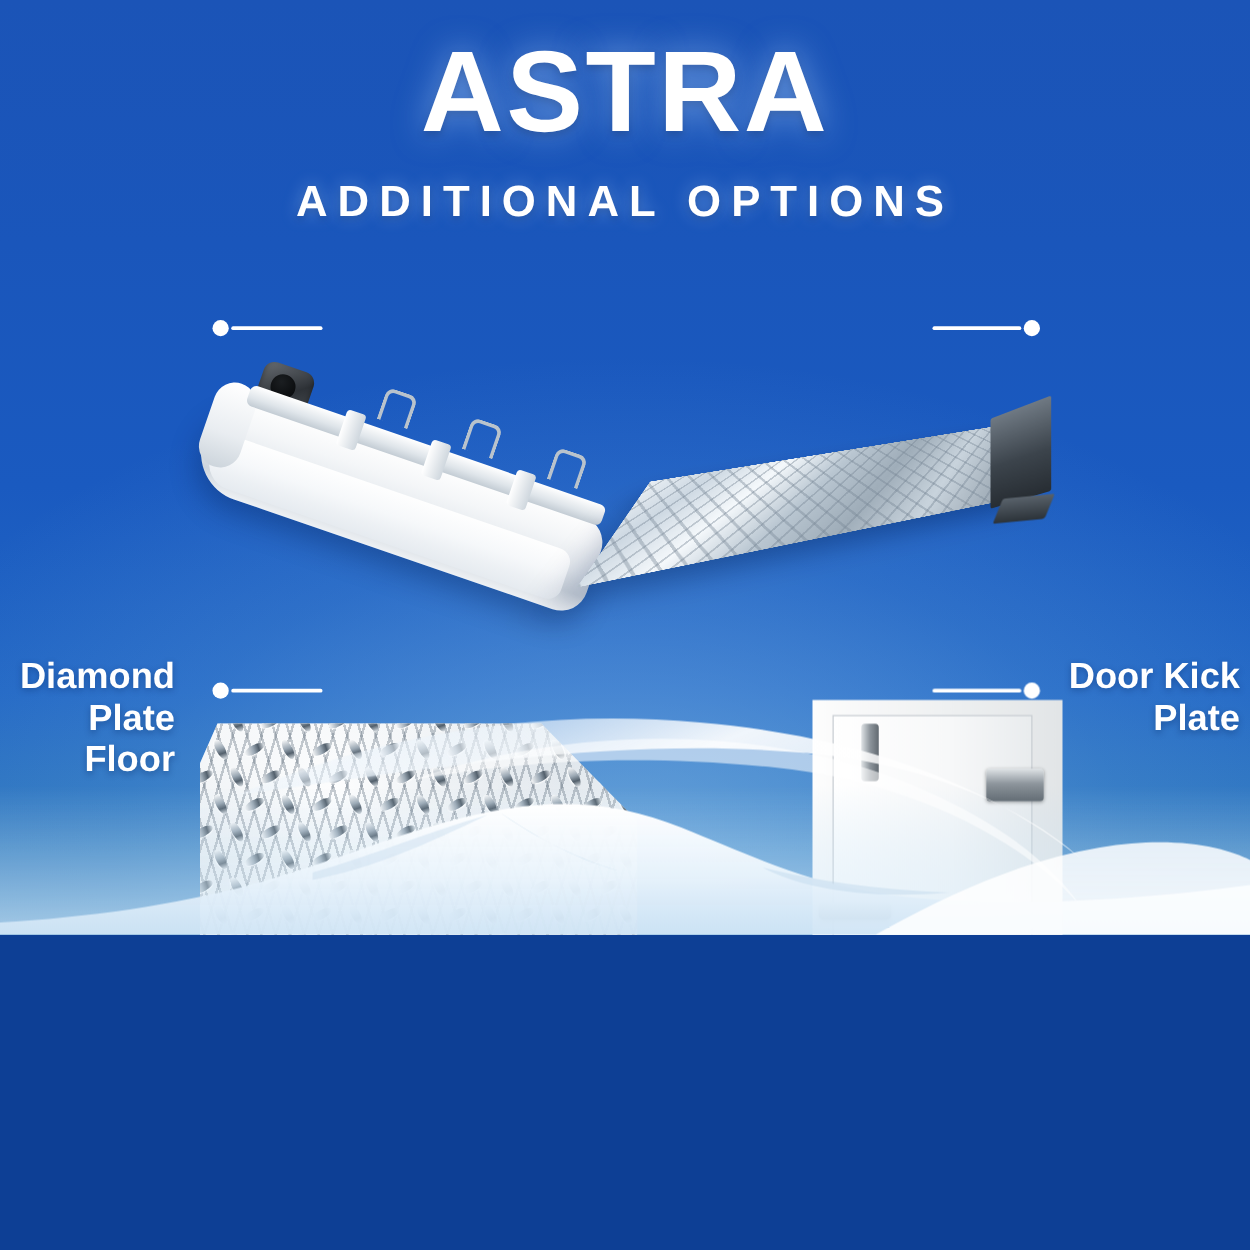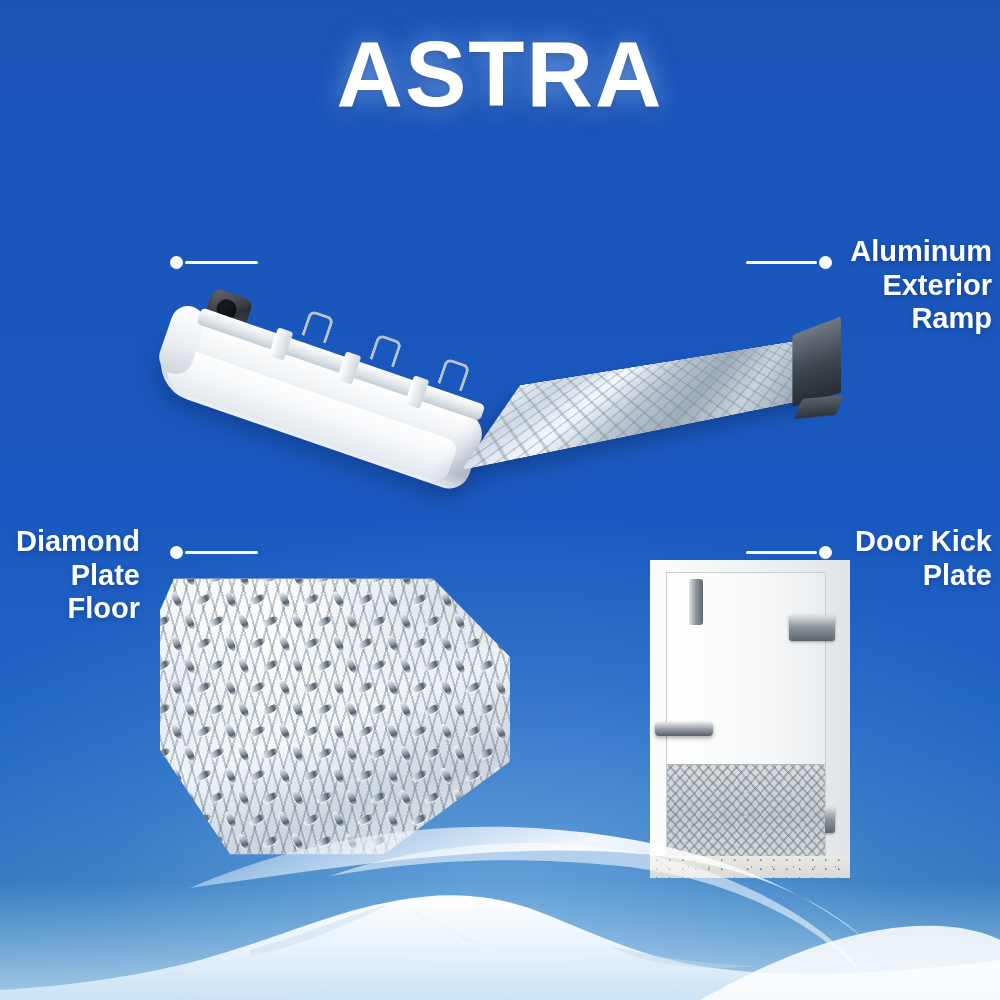--- a/index.html
+++ b/index.html
@@ -3,21 +3,21 @@
 <meta charset="utf-8">
 <style>
   html, body {
     margin: 0;
     padding: 0;
     background: #0d3f95;
   }
   #poster {
     position: relative;
     width: 1000px;
-    height: 1000px;
+    height: 748px;
     overflow: hidden;
     font-family: "Liberation Sans", sans-serif;
     background:
       radial-gradient(ellipse 900px 560px at 50% 92%, rgba(150,200,240,0.55) 0%, rgba(120,180,230,0.18) 45%, rgba(26,91,190,0) 72%),
       linear-gradient(to bottom, #1b54b7 0%, #1a56bb 26%, #1a5ac0 52%, #2166c4 74%, #2f78bd 90%, #3b83bd 100%);
   }
 
   
   .hdr { position:absolute; left:0; right:0; top:28px; text-align:center; }
   .hdr-title {
@@ -199,20 +199,21 @@
   
   #ice { position:absolute; left:0; right:0; bottom:0; height:210px; }
 </style>
 </head>
 <body>
 
 <div id="poster">
 
   <div class="hdr">
     <div class="hdr-title">ASTRA</div>
+    <div class="hdr-sub">ADDITIONAL OPTIONS</div>
   </div>
 
   <div class="leader to-right" style="left:170px; top:255px; width:88px;">
     <span class="dot"></span>
     <span class="bar"></span>
   </div>
 
   <div class="prod" id="led-art">
     <div class="led-body">
       <div class="led-lens"></div>
@@ -225,23 +226,20 @@
     <div class="led-clip" style="left:254px;  top:112px;"></div>
     <div class="led-wire" style="left:150px; top:48px;"></div>
     <div class="led-wire" style="left:218px; top:72px;"></div>
     <div class="led-wire" style="left:286px; top:96px;"></div>
   </div>
 
   <div class="leader to-left" style="left:746px; top:255px; width:86px;">
     <span class="bar"></span>
     <span class="dot"></span>
   </div>
-  <div class="label right" style="left:838px; top:235px; width:154px;">Aluminum
-Exterior
-Ramp</div>
 
   <div class="prod" id="ramp-art">
     <div class="ramp-top"></div>
     <div class="ramp-face"></div>
     <div class="ramp-tab"></div>
   </div>
 
   <div class="label left" style="left:0px; top:525px; width:140px;">Diamond
 Plate
 Floor</div>

